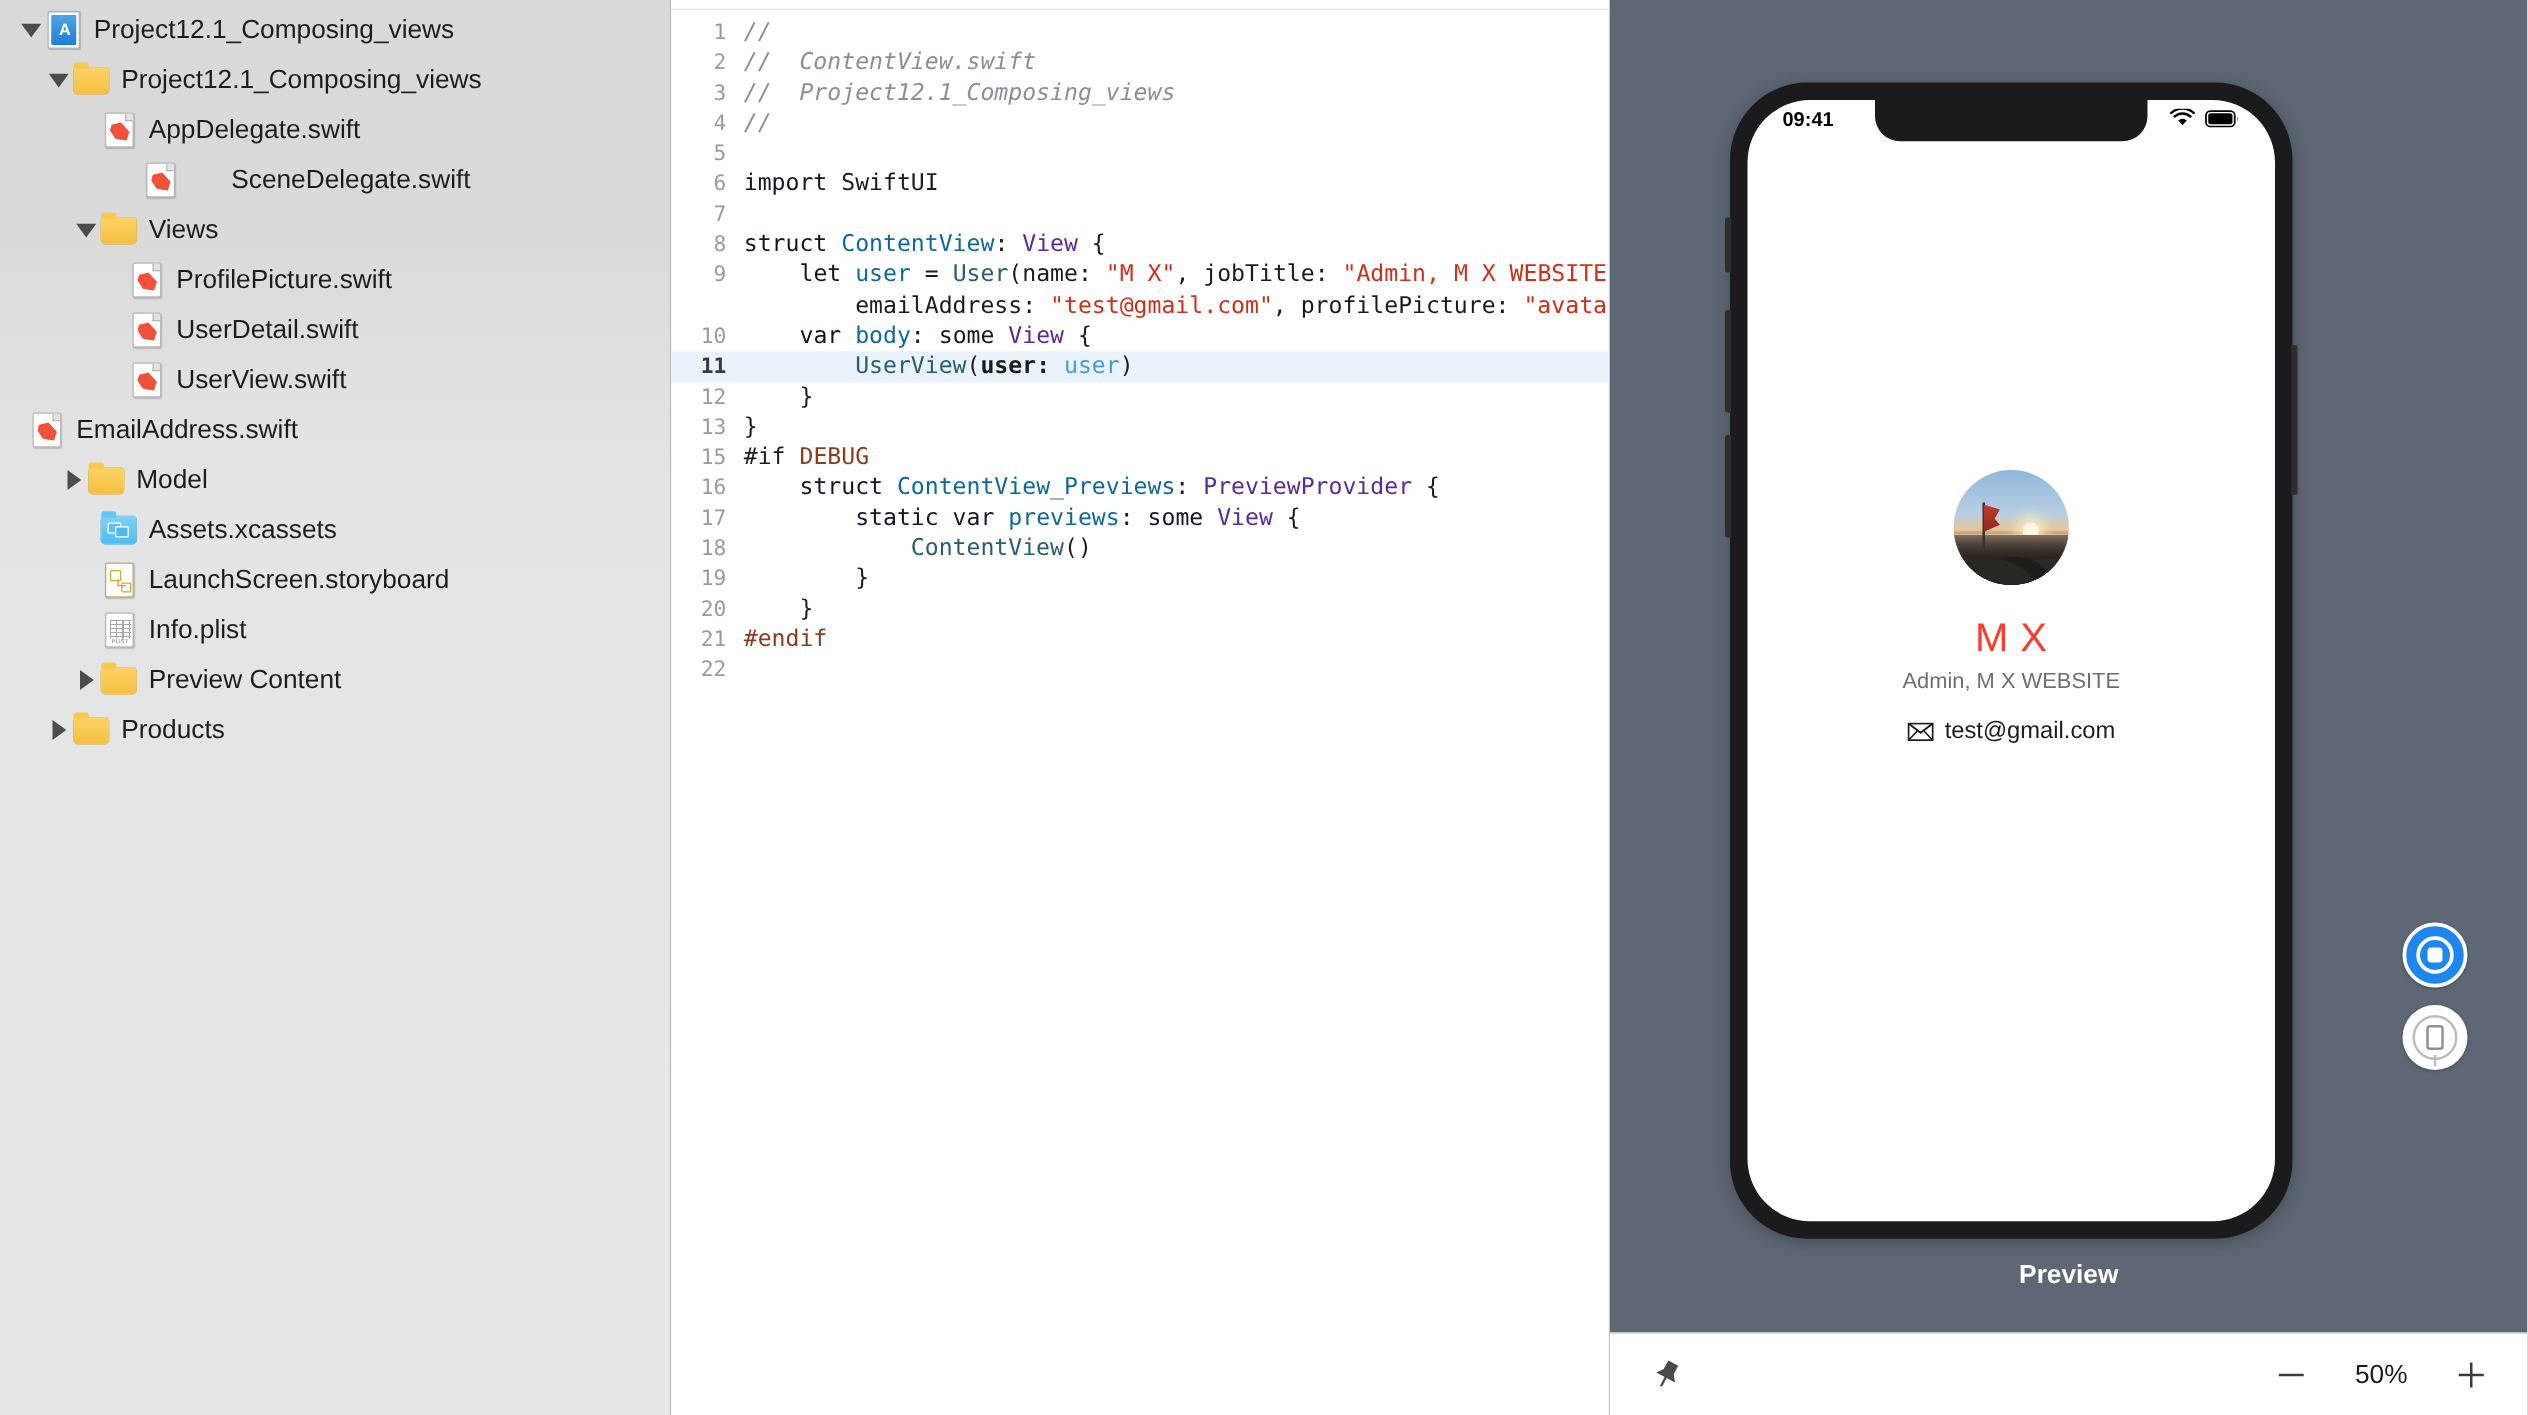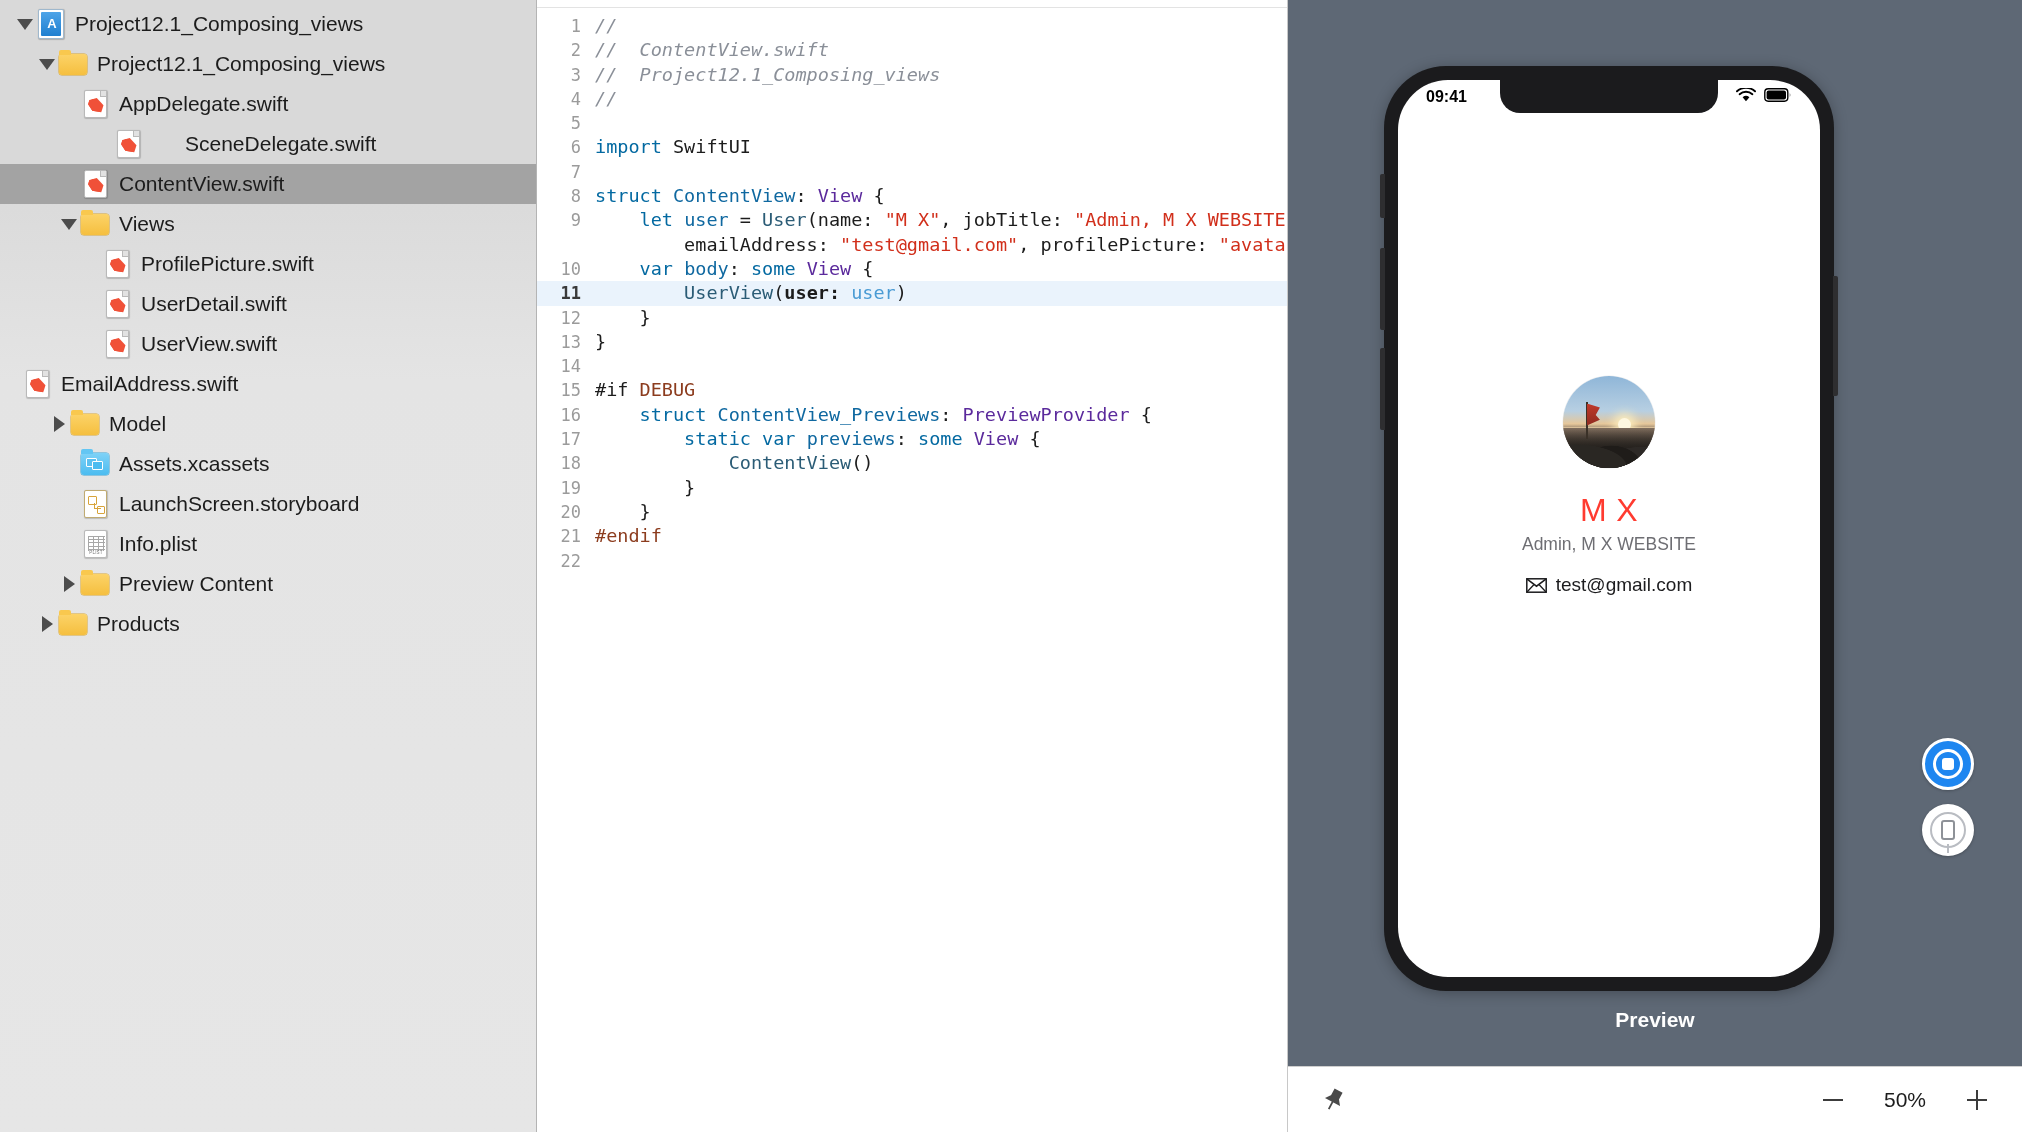--- a/index.html
+++ b/index.html
@@ -153,21 +153,21 @@
   .cl.hl { background:#eaf3fc; }
   .gut {
     flex:0 0 58px; width:58px; text-align:right;
     color:#9b9b9b; padding-right:14px;
     font-size:17px; line-height:24.3px;
     user-select:none;
   }
   .cl.hl .gut{ color:#3a3a3a; font-weight:bold;}
   .src { white-space:pre; flex:1; line-height:24.3px; }
   .c-com{color:#8a8f98;font-style:italic;}
-  .c-kw{color:#0369a1;}
+  .c-kw{color:#0f172a;}
   .c-type{color:#0f68a0;}
   .c-proto{color:#5b2a9c;}
   .c-str{color:#d12f1b;}
   .c-pre{color:#8c3c1e;}
   .c-plain{color:#1c1c1c;}
   .c-param{color:#1c1c1c;font-weight:600;}
   .c-var{color:#4a9bd4;}
   .c-typedark{color:#2b5c76;}
 
   
@@ -344,29 +344,20 @@
         </div>
         <div class="nav-row" style="padding-left: 58px; gap: 33px;">
           <span class="twisty"></span>
           <span class="ico">
             <div class="fswift">
               <div class="corner"></div>
             </div>
           </span>
           <span class="nav-label">SceneDelegate.swift</span>
         </div>
-        <div class="nav-row selected" style="padding-left: 58px;">
-          <span class="twisty"></span>
-          <span class="ico">
-            <div class="fswift">
-              <div class="corner"></div>
-            </div>
-          </span>
-          <span class="nav-label">ContentView.swift</span>
-        </div>
         <div class="nav-row" style="padding-left: 58px;">
           <span class="twisty">
             <span class="tri down"></span>
           </span>
           <span class="ico">
             <div class="folder"></div>
           </span>
           <span class="nav-label">Views</span>
         </div>
         <div class="nav-row" style="padding-left: 80px;">
@@ -517,24 +508,20 @@
           <div class="gut">11</div>
           <div class="src"><span class="c-plain">        </span><span class="c-typedark">UserView</span><span class="c-plain">(</span><span class="c-param">user:</span><span class="c-plain"> </span><span class="c-var">user</span><span class="c-plain">)</span></div>
         </div>
         <div class="cl">
           <div class="gut">12</div>
           <div class="src"><span class="c-plain">    }</span></div>
         </div>
         <div class="cl">
           <div class="gut">13</div>
           <div class="src"><span class="c-plain">}</span></div>
-        </div>
-        <div class="cl">
-          <div class="gut">14</div>
-          <div class="src">&nbsp;</div>
         </div>
         <div class="cl">
           <div class="gut">15</div>
           <div class="src"><span class="c-plain">#if</span><span class="c-plain"> </span><span class="c-pre">DEBUG</span></div>
         </div>
         <div class="cl">
           <div class="gut">16</div>
           <div class="src"><span class="c-plain">    </span><span class="c-kw">struct</span><span class="c-plain"> </span><span class="c-type">ContentView_Previews</span><span class="c-plain">: </span><span class="c-proto">PreviewProvider</span><span class="c-plain"> {</span></div>
         </div>
         <div class="cl">

